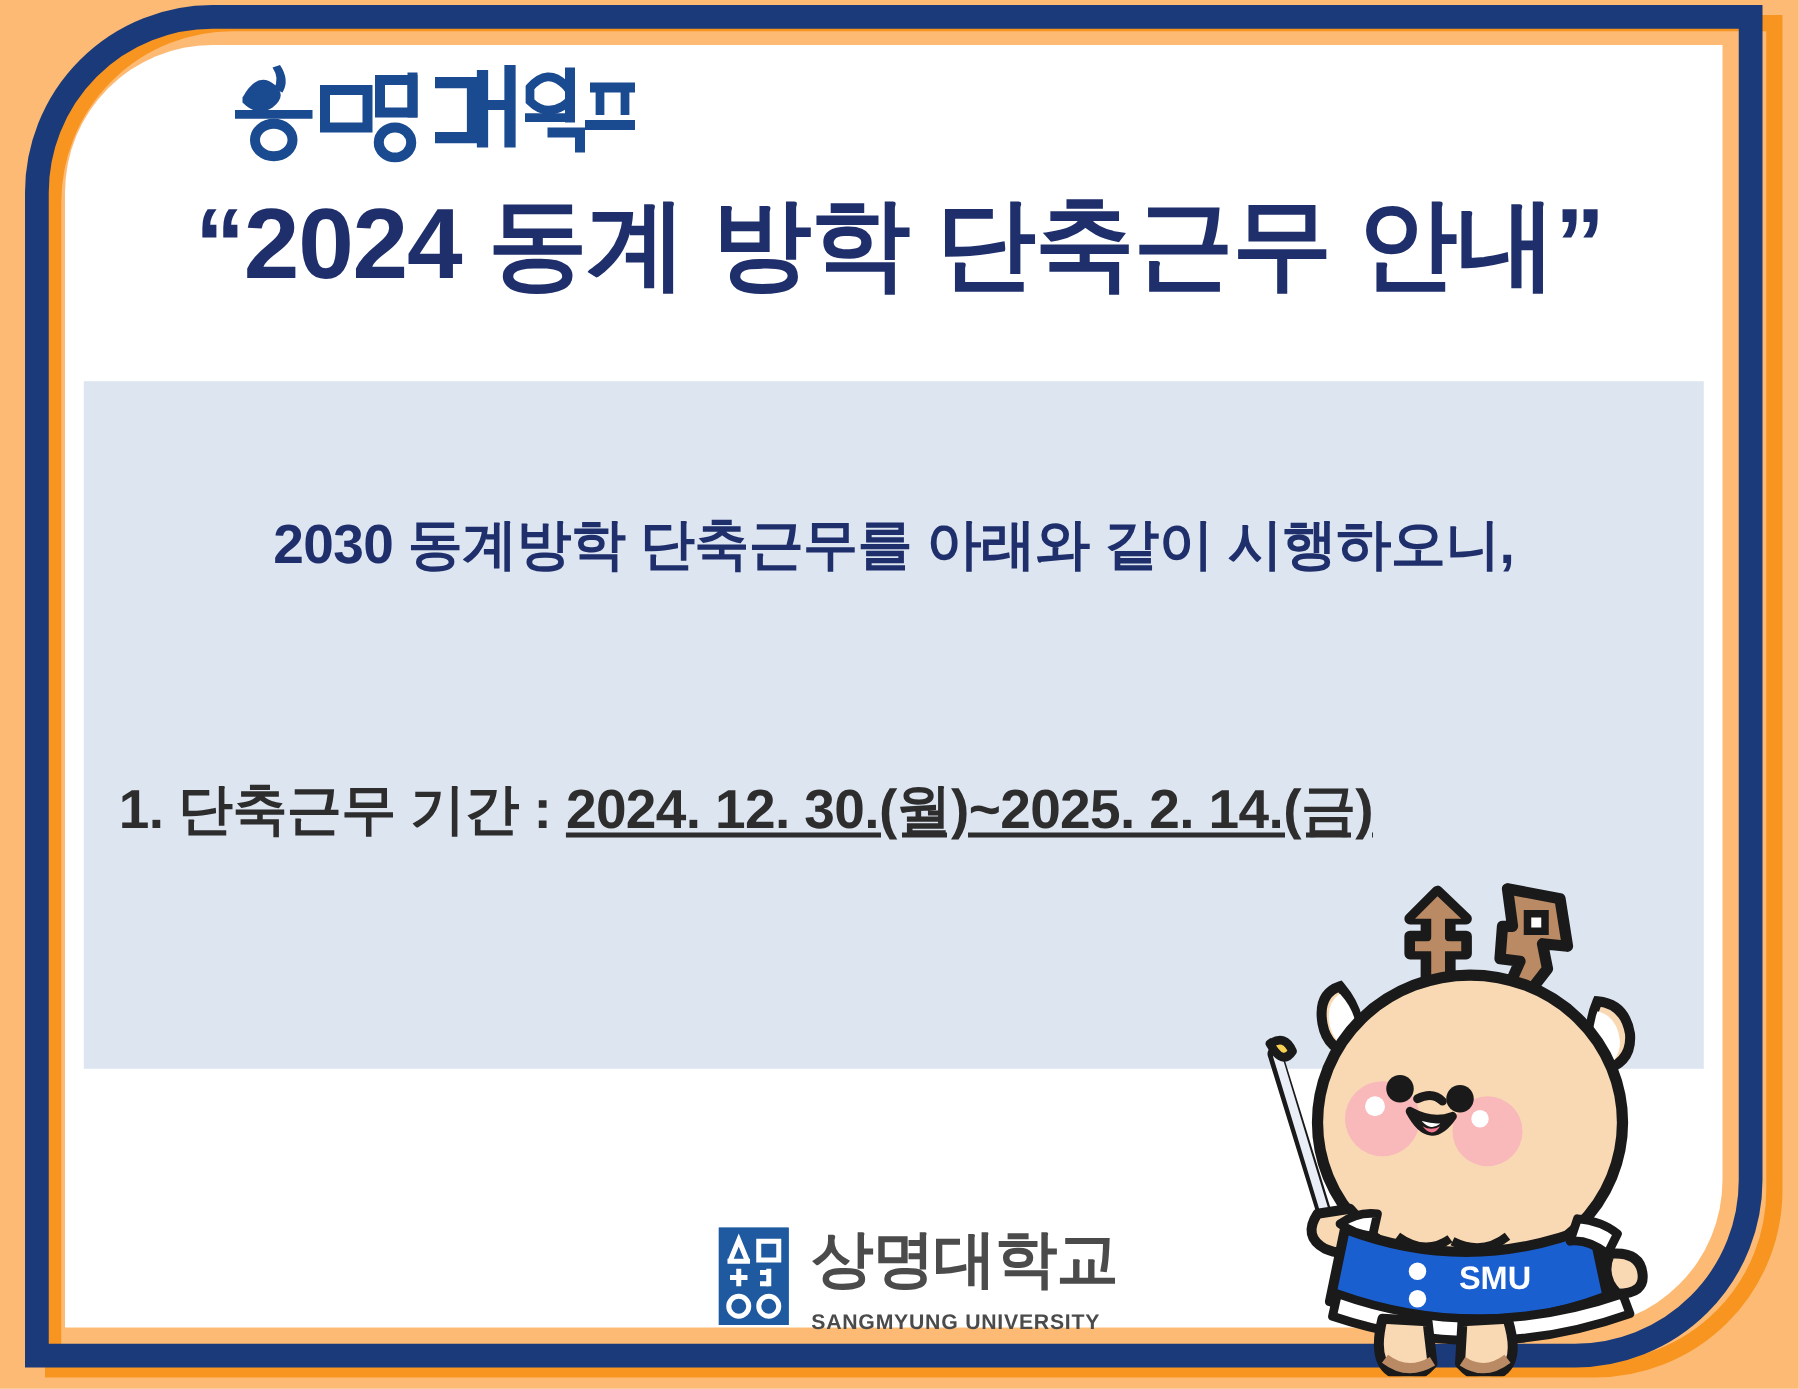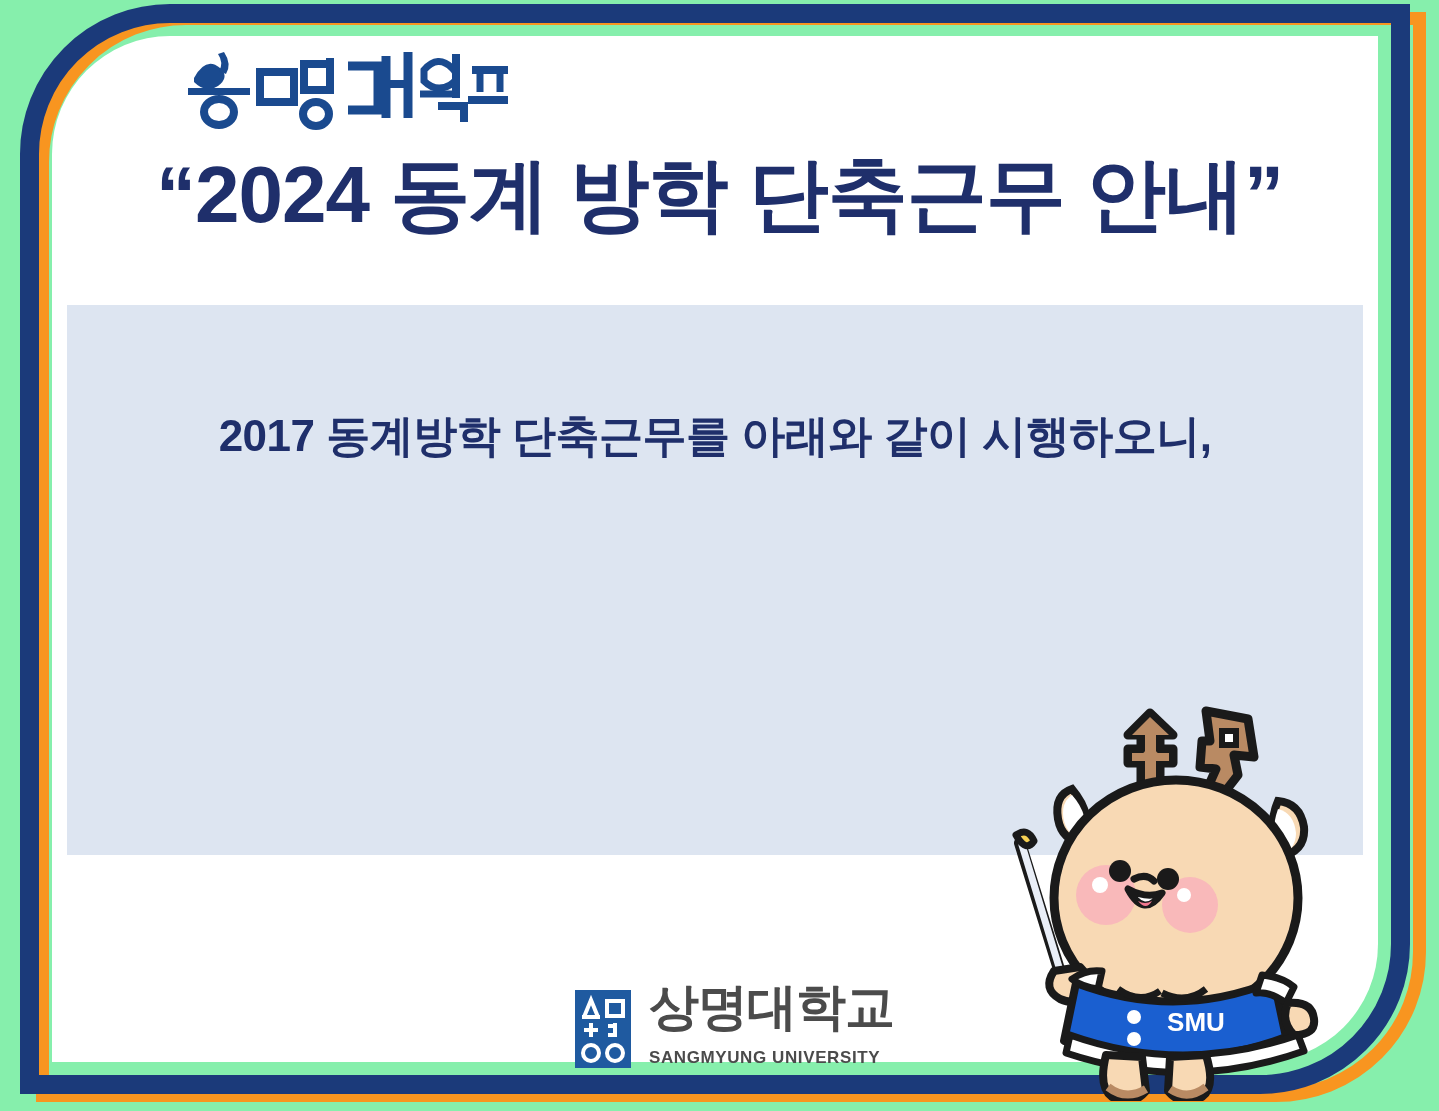--- a/index.html
+++ b/index.html
@@ -11,21 +11,21 @@
     width: 1439px;
     height: 1111px;
     overflow: hidden;
     font-family: "Liberation Sans", "DejaVu Sans", sans-serif;
   }
 
   #poster {
     position: relative;
     width: 1439px;
     height: 1111px;
-    background: #86efac;
+    background: #fdba74;
     overflow: hidden;
   }
 
   
   .frame-orange {
     position: absolute;
     left: 36px;
     top: 12px;
     width: 1390px;
     height: 1090px;
@@ -129,21 +129,21 @@
     text-decoration: underline;
     text-underline-offset: 4px;
   }
 
   
   .footer-logo {
     position: absolute;
     left: 575px;
     top: 982px;
     display: flex;
-    align-items: flex-end;
+    align-items: flex-start;
     gap: 18px;
   }
   .emblem {
     width: 56px;
     height: 78px;
     background: #1f5aa0;
     display: block;
   }
   .wordmark { display: flex; flex-direction: column; }
   .wordmark-ko {
@@ -211,24 +211,27 @@
           <path d="M288 52 h40" stroke="#1a4a8f" stroke-width="8" fill="none"></path>
         </g>
       </svg>
     </div>
 
     <div class="title">“2024 동계 방학 단축근무 안내”</div>
 
     <div class="panel"></div>
 
     <div class="panel-para">
-      <div>2017 동계방학 단축근무를 아래와 같이 시행하오니,</div>
+      <div>2030 동계방학 단축근무를 아래와 같이 시행하오니,</div>
     </div>
 
     <div class="panel-list">
+      <div class="li">
+        <span>1. 단축근무 기간 : </span><u>2024. 12. 30.(월)~2025. 2. 14.(금)</u>
+      </div>
     </div>
 
     <div class="footer-logo">
       <span class="emblem">
         <svg viewBox="0 0 56 78" width="56" height="78" aria-hidden="true">
           <rect x="0" y="0" width="56" height="78" fill="#1f5aa0"></rect>
           <g stroke="#ffffff" stroke-width="4" fill="none">
             <path d="M9 27 L16 10 L23 27"></path>
             <path d="M7 27 h18"></path>
             <rect x="32" y="11" width="16" height="15"></rect>

